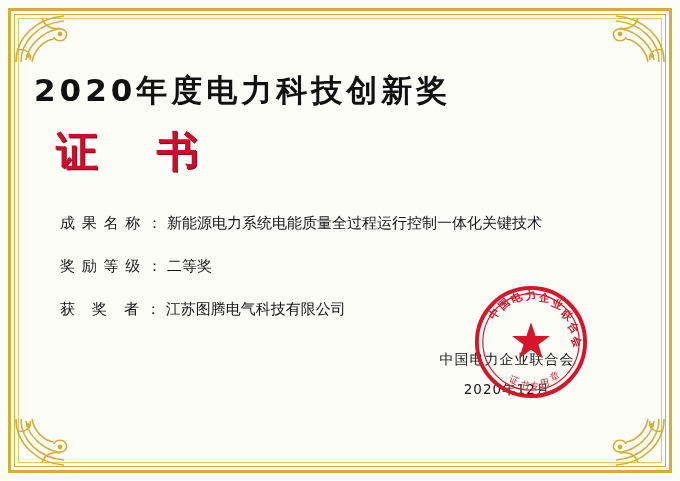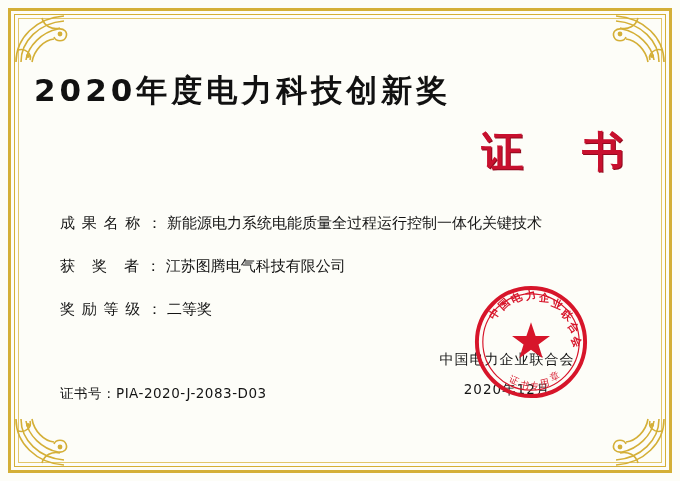--- a/index.html
+++ b/index.html
@@ -77,21 +77,21 @@
     margin-top: 36px;
     font-family: "DejaVu Sans", "Liberation Sans", sans-serif;
     font-size: 31px;
     font-weight: bold;
     color: #111111;
     letter-spacing: 4px;
     white-space: nowrap;
   }
 
   .title-sub {
-    text-align: right;
+    text-align: left;
     margin-top: 12px;
     font-family: "DejaVu Serif", "Liberation Serif", serif;
     font-size: 42px;
     font-weight: bold;
     color: #c8102e;
     letter-spacing: 22px;
     text-indent: 22px;
     text-shadow: 1px 1px 0 #8f0a1e;
   }
 
@@ -247,34 +247,33 @@
     <div class="title-sub">证 书</div>
 
     <div class="fields">
 
       <div class="field-row">
         <span class="field-label">成 果 名 称 ：</span>
         <span class="field-value">新能源电力系统电能质量全过程运行控制一体化关键技术</span>
       </div>
 
       <div class="field-row">
+        <span class="field-label">奖 励 等 级 ：</span>
+        <span class="field-value">二等奖</span>
+      </div>
+
+      <div class="field-row">
         <span class="field-label">获　奖　者 ：</span>
         <span class="field-value">江苏图腾电气科技有限公司</span>
       </div>
 
-      <div class="field-row">
-        <span class="field-label">奖 励 等 级 ：</span>
-        <span class="field-value">二等奖</span>
-      </div>
-
     </div>
 
     <div class="bottom">
 
-      <div class="cert-no">证书号：PIA-2020-J-2083-D03</div>
 
       <div class="issuer-block">
         <div class="issuer-name">中国电力企业联合会</div>
         <div class="issue-date">2020年12月</div>
       </div>
 
       <div class="seal">
         <svg viewBox="0 0 120 120" xmlns="http://www.w3.org/2000/svg">
           <circle cx="60" cy="60" r="55" fill="none" stroke="#d7152a" stroke-width="4"></circle>
           <circle cx="60" cy="60" r="49" fill="none" stroke="#d7152a" stroke-width="1.2"></circle>

